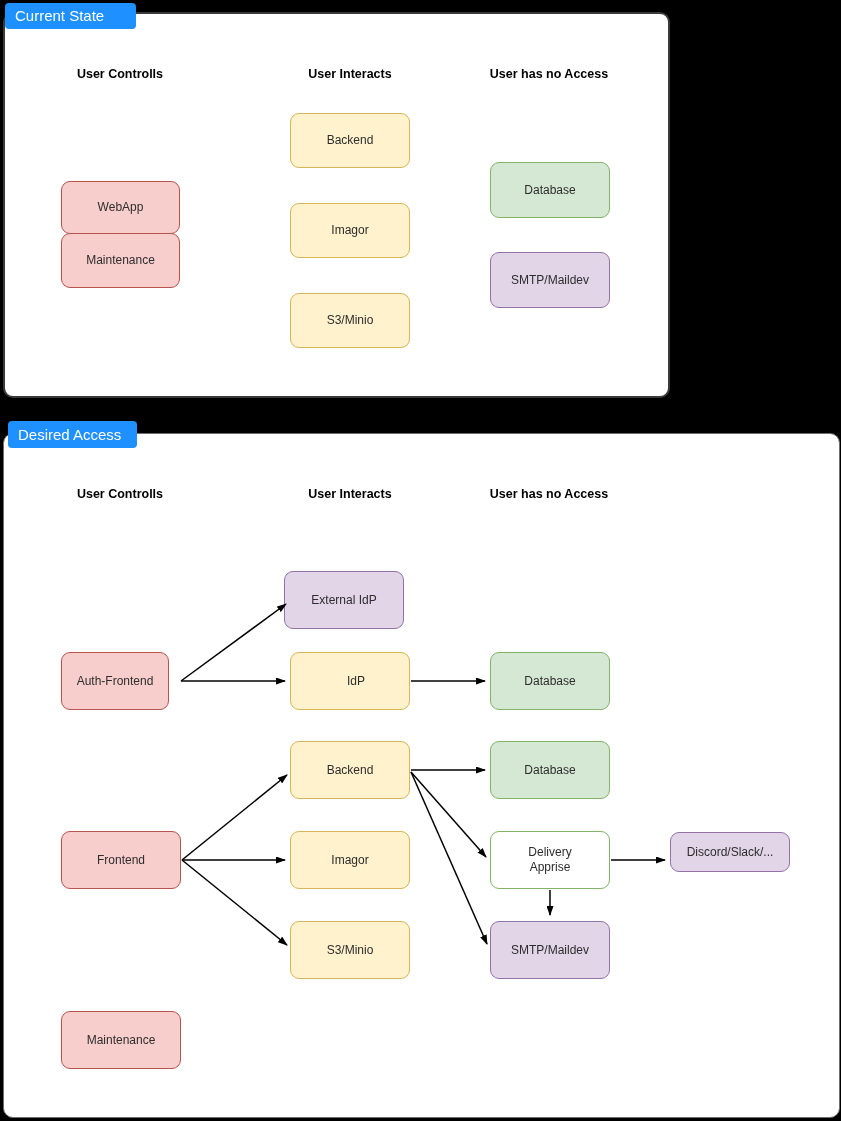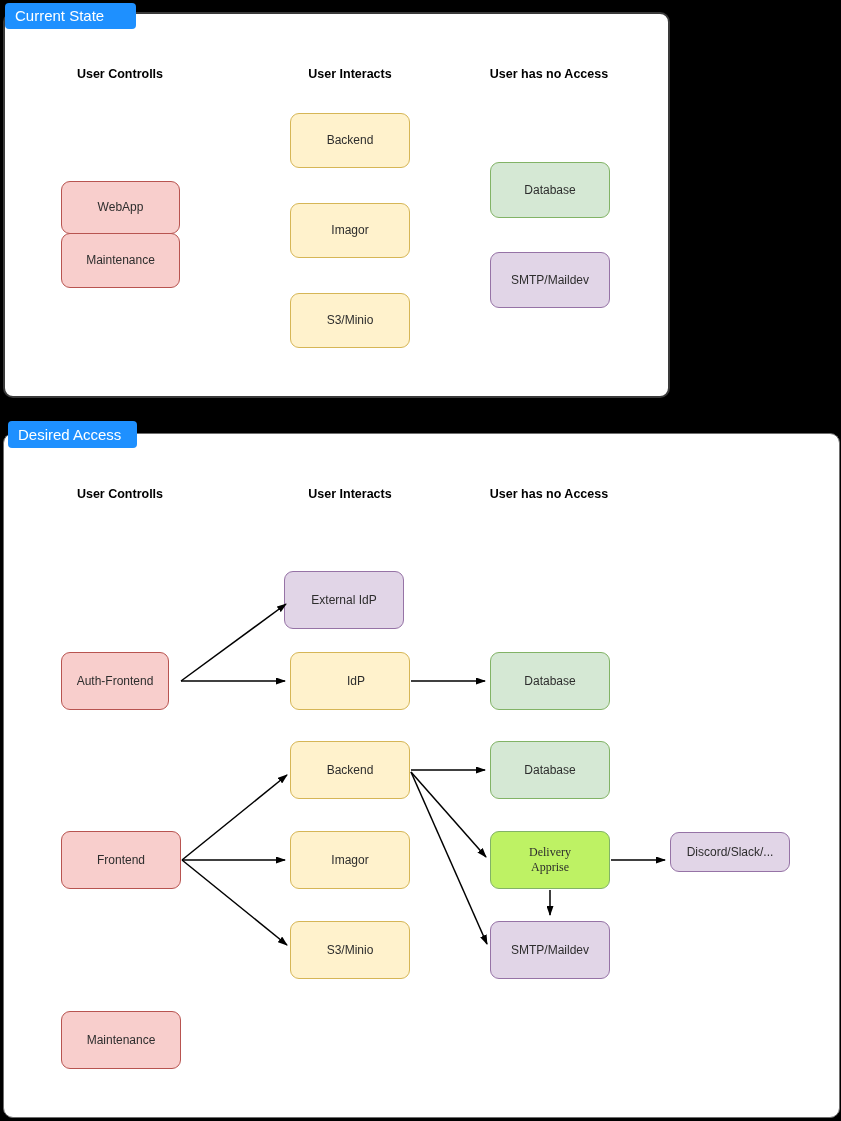--- a/index.html
+++ b/index.html
@@ -83,21 +83,21 @@
     <div class="col-header" style="left: 240px; top: 487px;">User Interacts</div>
     <div class="col-header" style="left: 439px; top: 487px;">User has no Access</div>
     <div class="node" style="left: 284px; top: 571px; width: 120px; height: 58px; background: rgb(225, 213, 231); border: 1.5px solid rgb(150, 115, 166);">External IdP</div>
     <div class="node" style="left: 61px; top: 652px; width: 108px; height: 58px; background: rgb(248, 206, 204); border: 1.5px solid rgb(184, 84, 80);">Auth-Frontend</div>
     <div class="node" style="left: 290px; top: 652px; width: 120px; height: 58px; background: rgb(255, 242, 204); border: 1.5px solid rgb(214, 182, 86); padding-left: 12px;">IdP</div>
     <div class="node" style="left: 490px; top: 652px; width: 120px; height: 58px; background: rgb(213, 232, 212); border: 1.5px solid rgb(130, 179, 102);">Database</div>
     <div class="node" style="left: 290px; top: 741px; width: 120px; height: 58px; background: rgb(255, 242, 204); border: 1.5px solid rgb(214, 182, 86);">Backend</div>
     <div class="node" style="left: 490px; top: 741px; width: 120px; height: 58px; background: rgb(213, 232, 212); border: 1.5px solid rgb(130, 179, 102);">Database</div>
     <div class="node" style="left: 61px; top: 831px; width: 120px; height: 58px; background: rgb(248, 206, 204); border: 1.5px solid rgb(184, 84, 80);">Frontend</div>
     <div class="node" style="left: 290px; top: 831px; width: 120px; height: 58px; background: rgb(255, 242, 204); border: 1.5px solid rgb(214, 182, 86);">Imagor</div>
-    <div class="node" style="left: 490px; top: 831px; width: 120px; height: 58px; background: #bef264; border: 1.5px solid rgb(130, 179, 102); font-family: Liberation Serif, serif;">Delivery
+    <div class="node" style="left: 490px; top: 831px; width: 120px; height: 58px; background: #ffffff; border: 1.5px solid rgb(130, 179, 102);">Delivery
 Apprise</div>
     <div class="node" style="left: 670px; top: 832px; width: 120px; height: 40px; background: rgb(225, 213, 231); border: 1.5px solid rgb(150, 115, 166);">Discord/Slack/...</div>
     <div class="node" style="left: 290px; top: 921px; width: 120px; height: 58px; background: rgb(255, 242, 204); border: 1.5px solid rgb(214, 182, 86);">S3/Minio</div>
     <div class="node" style="left: 490px; top: 921px; width: 120px; height: 58px; background: rgb(225, 213, 231); border: 1.5px solid rgb(150, 115, 166);">SMTP/Maildev</div>
     <div class="node" style="left: 61px; top: 1011px; width: 120px; height: 58px; background: rgb(248, 206, 204); border: 1.5px solid rgb(184, 84, 80);">Maintenance</div>
     <svg id="edges" width="841" height="1121" viewBox="0 0 841 1121" xmlns="http://www.w3.org/2000/svg">
     <defs>
       <marker id="arrowhead" markerWidth="10" markerHeight="7" refX="9" refY="3.5" orient="auto" markerUnits="userSpaceOnUse">
         <path d="M0,0 L10,3.5 L0,7 Z" fill="#000000"></path>
       </marker>

